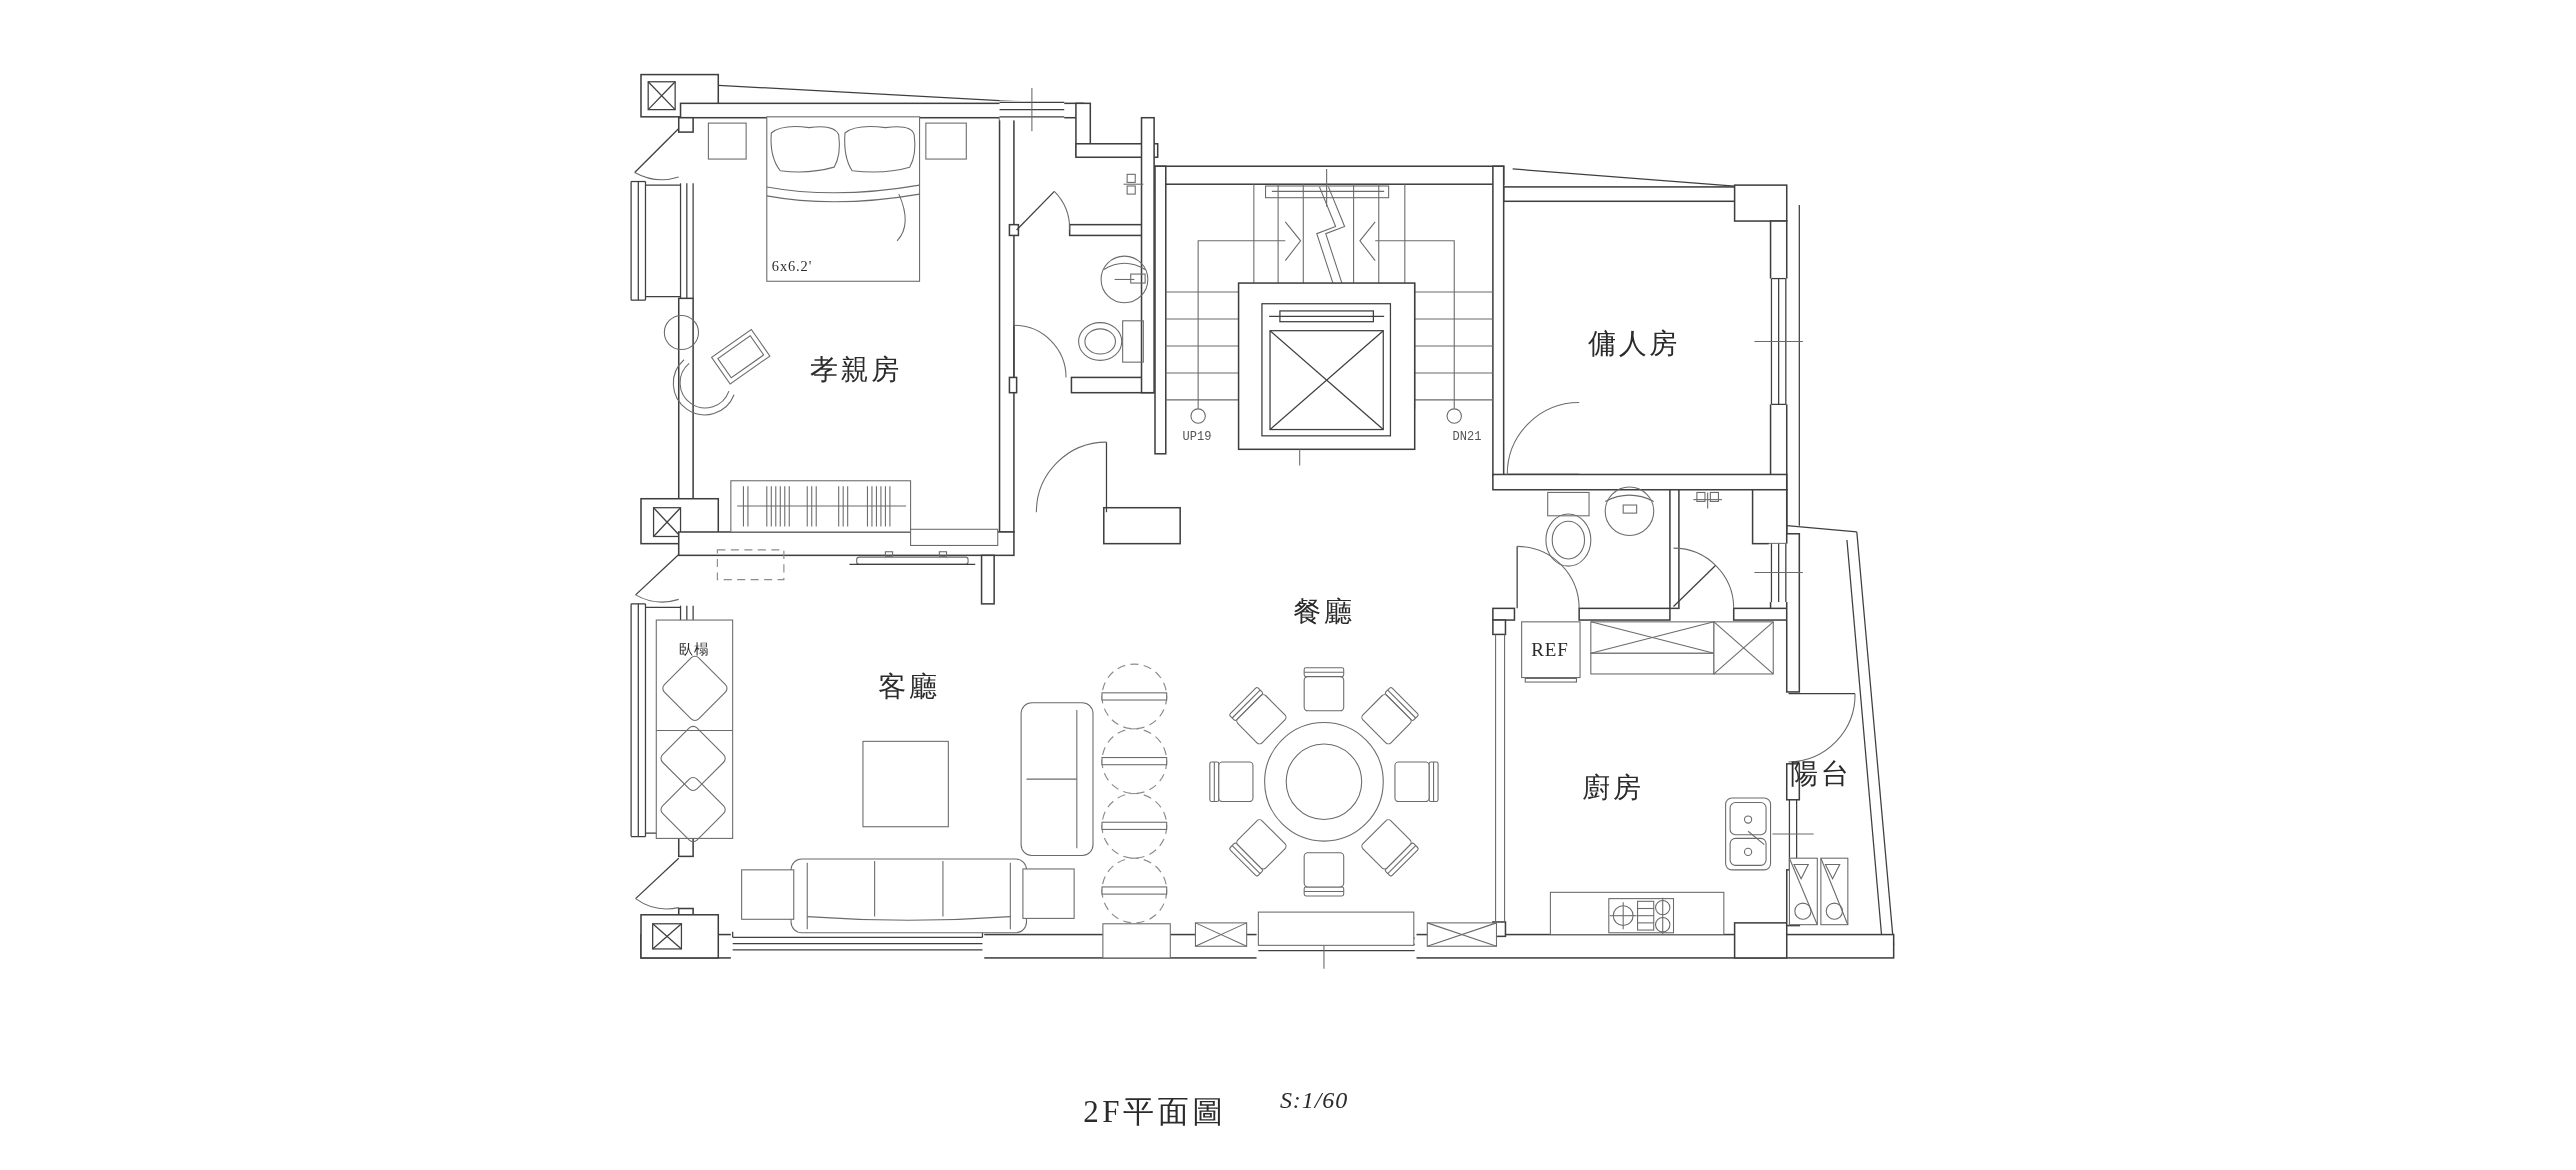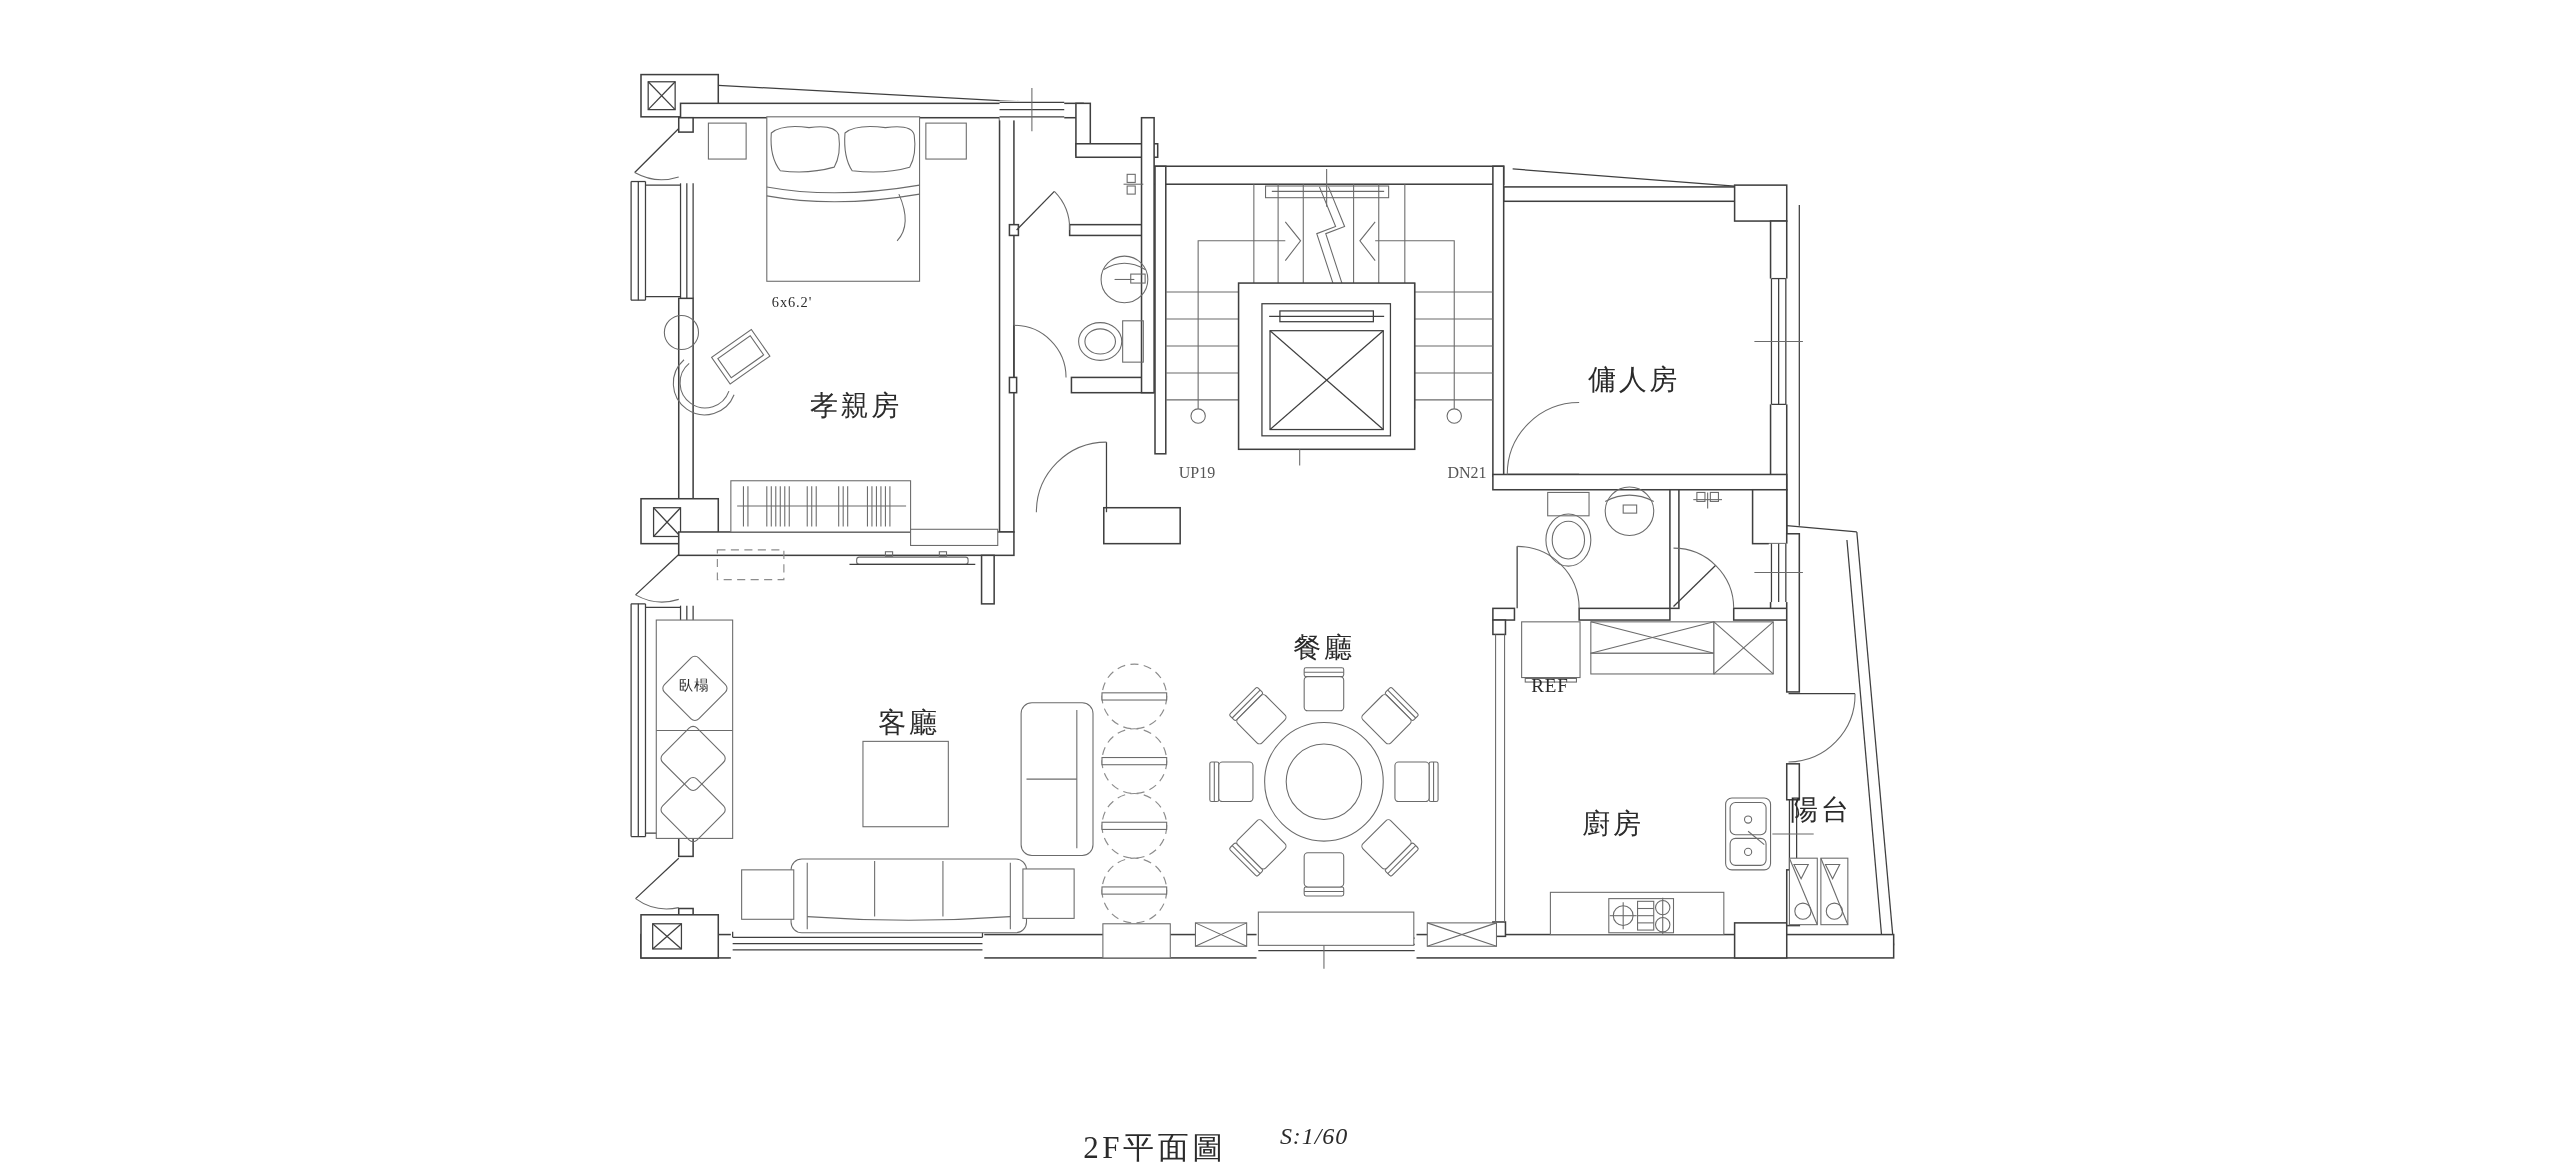--- a/index.html
+++ b/index.html
@@ -5,24 +5,24 @@
   html,body{margin:0;padding:0;background:#ffffff;}
   #canvas{position:relative;width:2576px;height:1170px;background:#ffffff;overflow:hidden;
           font-family:"Liberation Serif","DejaVu Serif",serif;}
   #plan-svg{position:absolute;left:0;top:0;}
   .w{fill:#ffffff;stroke:#3f3f3f;stroke-width:1.7;}
   .s{stroke:#3f3f3f;stroke-width:1.4;fill:none;}
   .t{stroke:#6b6b6b;stroke-width:1.2;fill:none;}
   .tf{stroke:#6b6b6b;stroke-width:1.2;fill:#ffffff;}
   .d{stroke:#8c8c8c;stroke-width:1.3;fill:none;stroke-dasharray:9 6;}
   .lbl{position:absolute;transform:translate(-50%,-50%);color:#2b2b2b;white-space:nowrap;
-       letter-spacing:2.7px;margin-top:36px;}
+       letter-spacing:2.7px;}
   .room{font-size:28px;}
   .small{font-size:14.4px;letter-spacing:0.9px;}
-  .tiny{font-family:Liberation Serif, serif;font-size:16px;color:#555;letter-spacing:0;}
+  .tiny{font-family:Liberation Mono, monospace;font-size:12px;color:#555;letter-spacing:0;}
   .ref{font-size:19px;letter-spacing:0.9px;}
   .title{font-size:31px;letter-spacing:3.6px;}
   .scale{font-size:24px;letter-spacing:0.9px;}
 </style>
 </head>
 <body>
 
 <div id="canvas">
 
 <svg id="plan-svg" width="2576" height="1170" viewBox="0 0 2866 1302">

